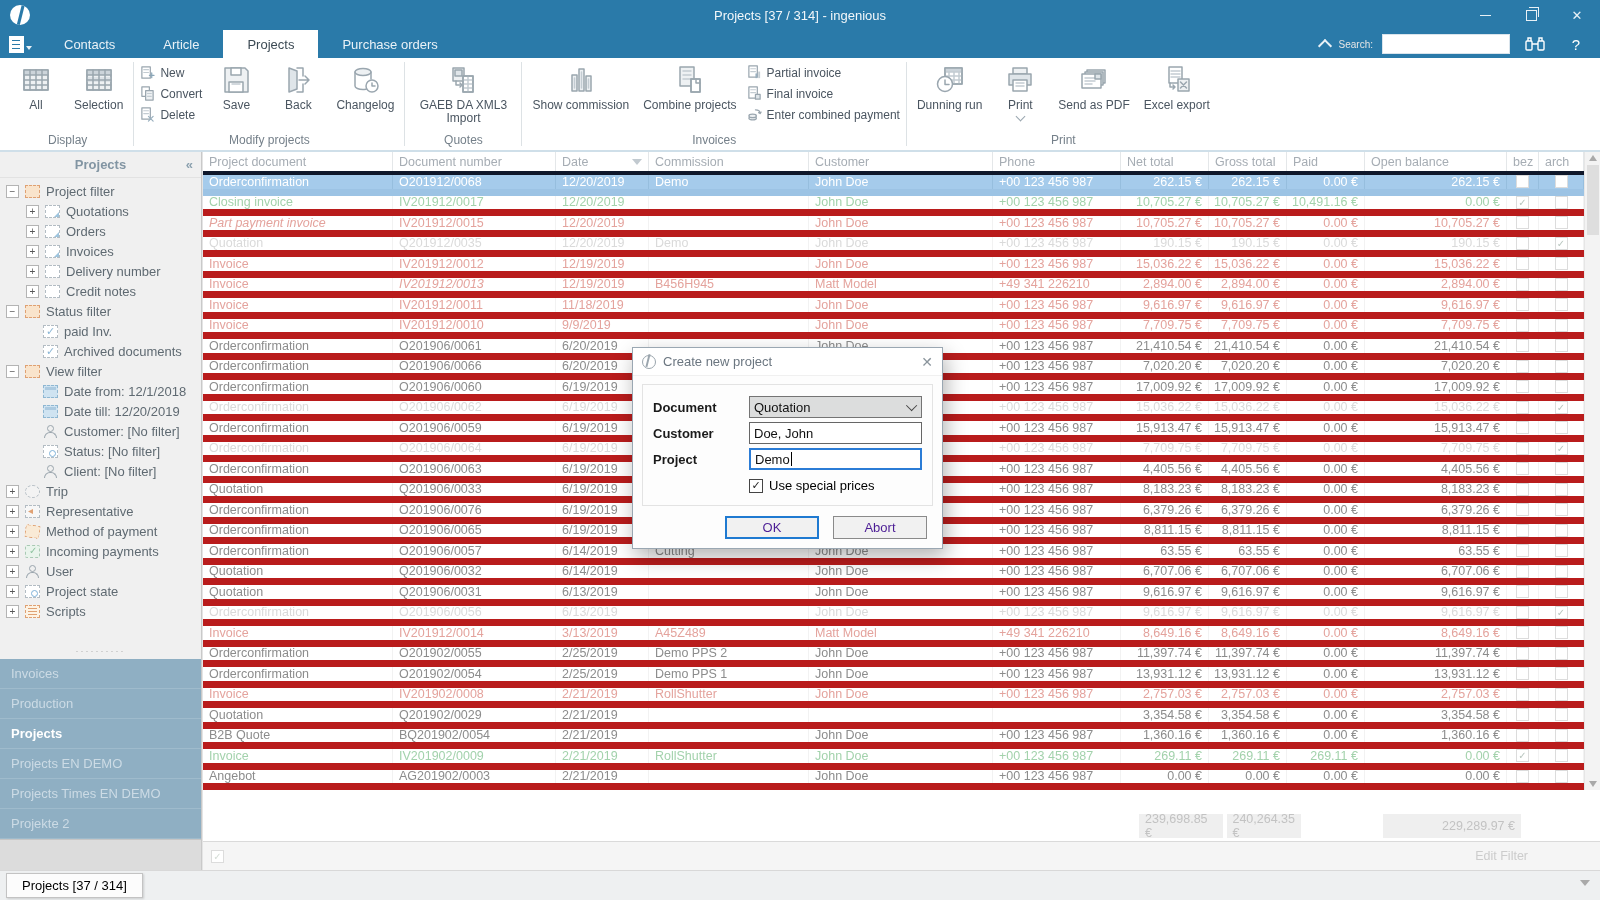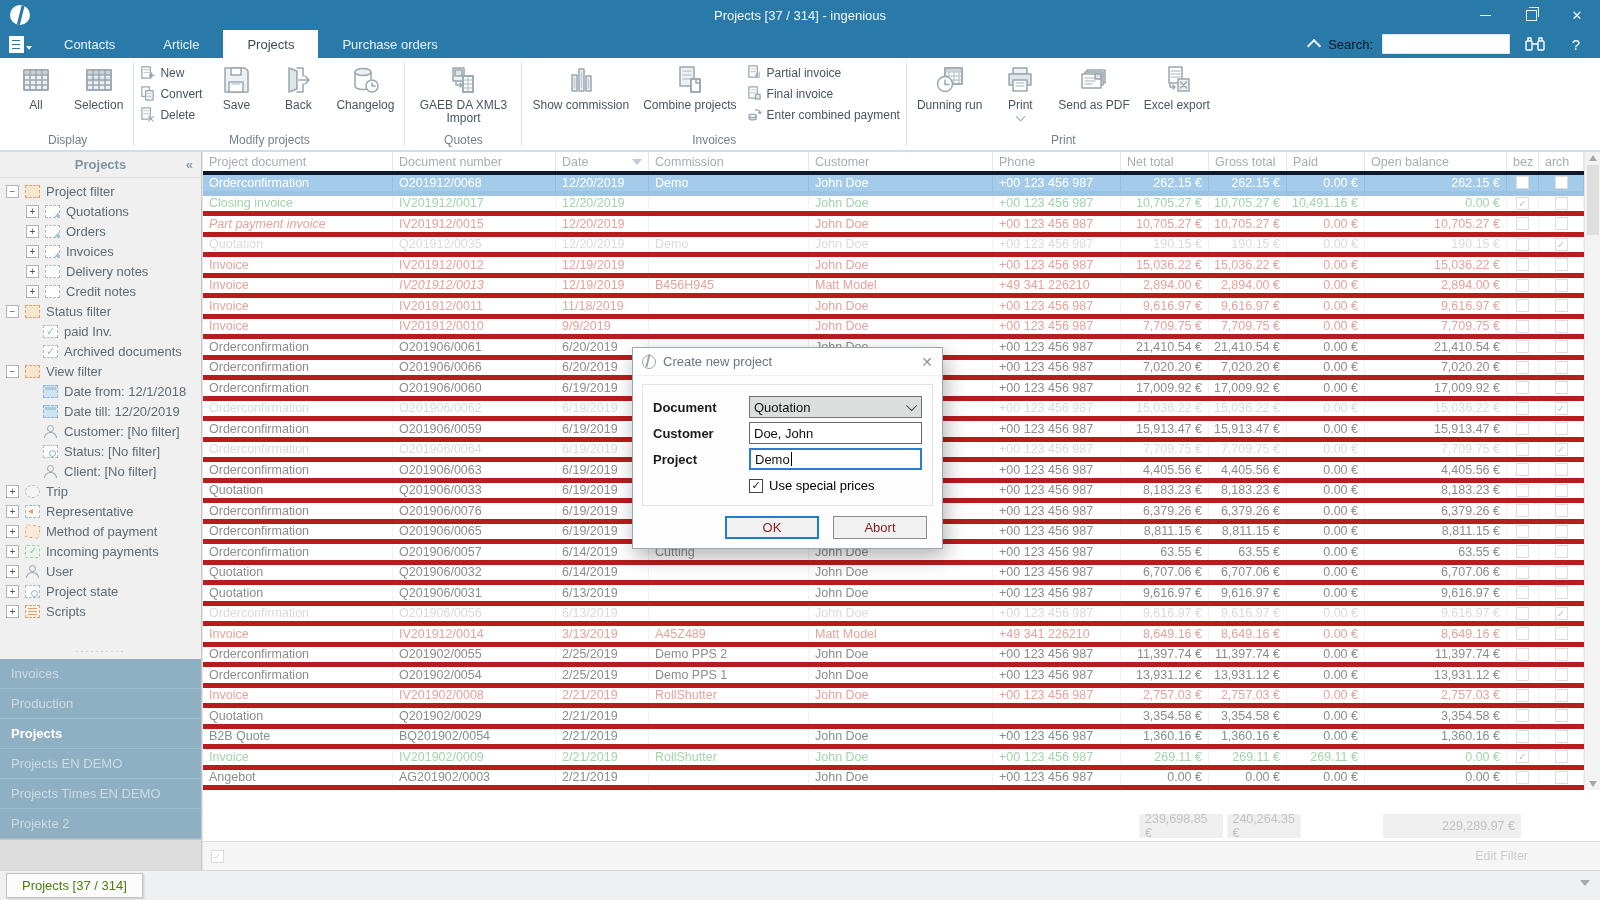--- a/index.html
+++ b/index.html
@@ -20,21 +20,21 @@
   
   .menubar{height:28px;background:#2a7aa9;display:flex;align-items:stretch;flex:none}
   .appmenu{width:40px;display:flex;align-items:center;justify-content:center;gap:2px}
   .listicon{width:13px;height:15px;border:1px solid #fff;background:#fff;position:relative}
   .listicon::before{content:"";position:absolute;left:2px;top:3px;width:8px;height:1px;background:#2a7aa9;box-shadow:0 4px 0 #2a7aa9,0 8px 0 #2a7aa9}
   .ddtri{width:0;height:0;border-left:3px solid transparent;border-right:3px solid transparent;border-top:4px solid #e9f1f6;margin-top:8px}
   .navtab{padding:0 24px;display:flex;align-items:center;color:#eaf2f7;font-size:13px;cursor:default}
   .navtab.active{background:#fff;color:#3c4a54}
   .menuright{margin-left:auto;display:flex;align-items:center;gap:9px;padding-right:8px}
   .chevup{width:8px;height:8px;border-left:2px solid #eaf2f7;border-top:2px solid #eaf2f7;transform:rotate(45deg);margin-top:4px}
-  .srchlbl{color:#0f172a;font-size:13px}
+  .srchlbl{color:#e5e5e5;font-size:10px}
   .srchinput{width:118px;height:18px;border:1px solid #d9e4ec;background:#fff;outline:none;font-family:inherit;font-size:12px;padding:0 4px}
   .ibtn{width:32px;height:22px;display:flex;align-items:center;justify-content:center;color:#fff;font-size:15px}
 
   
   .ribbon{height:92px;background:#fff;border-bottom:2px solid #cfdfe9;display:flex;align-items:stretch;flex:none;padding-left:2px}
   .rg{display:flex;flex-direction:column;padding:4px 6px 0 6px}
   .rg-body{flex:1;display:flex;align-items:flex-start;gap:6px}
   .rg-label{text-align:center;color:#75808a;font-size:12px;padding:2px 4px 3px}
   .rsep{width:1px;background:#dde2e5;margin:4px 0}
   .rbig{display:flex;flex-direction:column;align-items:center;min-width:48px;max-width:96px;padding:2px 4px;color:#4a5560;font-size:12px;text-align:center;line-height:13px;cursor:default}
@@ -83,42 +83,42 @@
   .panel.active{color:#fff;font-weight:bold}
   .panelgap{height:30px;background:#dcdcdc;border-top:1px solid #c6c6c6}
 
   
   .content{flex:1;display:flex;flex-direction:column;min-width:0;background:#fff;border-left:1px solid #e4e4e4}
   .tablewrap{display:flex;flex:none}
   .tcols{flex:1;min-width:0}
   .hrow{height:23px;display:flex;border-bottom:4px solid #0f172a;color:#a6adb4;background:#fff;box-sizing:border-box}
   .hc{padding:0 6px;border-right:1px solid #e4e7e9;display:flex;align-items:center;font-size:12.5px;box-sizing:border-box;white-space:nowrap;overflow:hidden}
   .sortarr{margin-left:auto;width:0;height:0;border-left:5px solid transparent;border-right:5px solid transparent;border-top:6px solid #c2cad0}
-  .trow{display:flex;height:20.5px;border-bottom:5px solid #b91c1c;color:#8c8c8c;background:#fff;box-sizing:border-box}
+  .trow{display:flex;height:20.5px;border-bottom:7px solid #b91c1c;color:#8c8c8c;background:#fff;box-sizing:border-box}
   .trow.red{color:#e4a39d}
   .trow.green{color:#a3d2ac}
   .trow.faded{color:#dadada}
   .trow.selected{background:#a5cbeb;color:#fff;border-bottom-color:#9cc3e4}
   .tc{padding:0 6px;border-right:1px solid #f2f2f2;display:flex;align-items:center;overflow:hidden;white-space:nowrap;box-sizing:border-box;font-size:12.5px}
   .tc.num{justify-content:flex-end}
   .trow.selected .tc{border-right-color:#96bede}
   .cbcell{display:flex;align-items:center;justify-content:center}
   .cb{width:13px;height:13px;border:1px solid #dcdcdc;background:#fff;display:flex;align-items:center;justify-content:center;font-size:10px;color:#b9c6bf;box-sizing:border-box}
   .vscroll{width:16px;flex:none;background:#f3f3f3;border-left:1px solid #e6e6e6;display:flex;flex-direction:column;align-items:center;padding:3px 0;box-sizing:border-box}
   .sarr-up{width:0;height:0;border-left:4px solid transparent;border-right:4px solid transparent;border-bottom:6px solid #a9a9a9}
   .sarr-dn{width:0;height:0;border-left:4px solid transparent;border-right:4px solid transparent;border-top:6px solid #a9a9a9;margin-top:auto}
   .sthumb{width:12px;height:70px;background:#dedede;margin-top:4px}
   .totalsrow{height:30px;display:flex;align-items:center;flex:none}
   .tbox{background:#efefef;color:#c3c3c3;font-size:12.5px;display:flex;align-items:center;justify-content:flex-end;height:24px;padding:0 6px;box-sizing:border-box}
   .filterbar{height:28px;flex:none;background:#f5f5f5;border-top:1px solid #dadada;display:flex;align-items:center}
   .editfilter{margin-left:auto;margin-right:72px;color:#ccc;font-size:12.5px}
 
   
   .bottombar{height:29px;flex:none;background:#eef0f1;border-top:1px solid #d8d8d8;display:flex;align-items:flex-start;position:relative}
-  .btab{margin-left:6px;margin-top:2px;padding:4px 15px;background:#fcfcfc;border:1px solid #c3c3c3;box-shadow:1px 1px 2px rgba(0,0,0,.15);color:#4d7c0f;font-size:13px}
+  .btab{margin-left:6px;margin-top:2px;padding:4px 15px;background:#fcfcfc;border:1px solid #c3c3c3;box-shadow:1px 1px 2px rgba(0,0,0,.15);color:#000000;font-size:13px}
   .funnel{position:absolute;right:10px;top:9px;width:0;height:0;border-left:5px solid transparent;border-right:5px solid transparent;border-top:6px solid #a9a9a9}
 
   
   .dialog{position:absolute;left:632px;top:347px;width:309px;background:#fdfdfd;border:1px solid #9aa7b2;box-shadow:3px 8px 20px rgba(0,0,0,.30);z-index:10}
   .dlg-title{height:27px;display:flex;align-items:center;background:#fff;border-bottom:1px solid #f0f0f0}
   .dlg-logo{width:14px;height:14px;border:1.5px solid #9aa5ad;border-radius:50%;margin:0 7px 0 9px;position:relative;box-sizing:border-box}
   .dlg-logo::after{content:"";position:absolute;left:4px;top:-2px;width:1.5px;height:13px;background:#9aa5ad;transform:rotate(14deg)}
   .dlg-title-text{color:#6b7680;font-size:13px;flex:1}
   .dlg-x{width:30px;text-align:center;color:#8a949c;font-size:14px}
   .dlg-body{padding:8px 9px 9px}
@@ -126,21 +126,21 @@
   .frow{display:flex;align-items:center;height:26px}
   .flabel{width:96px;font-weight:bold;color:#1a1a1a;font-size:13px;flex:none}
   .fselect{flex:1;height:20px;background:#dcdddd;border:1px solid #747474;display:flex;align-items:center;padding:0 4px;color:#111;font-size:13px;position:relative}
   .fselect .selchev{margin-left:auto;width:7px;height:7px;border-left:1.5px solid #444;border-bottom:1.5px solid #444;transform:rotate(-45deg) translateY(-2px)}
   .finput{flex:1;height:20px;background:#fff;border:1px solid #666;display:flex;align-items:center;padding:0 4px;color:#111;font-size:13px;box-sizing:content-box}
   .finput.focused{border:2px solid #2b7cd6;height:18px}
   .caret{display:inline-block;width:1px;height:14px;background:#000;margin-left:1px}
   .dchk-row{display:flex;align-items:center;margin:6px 0 2px 96px}
   .dchk{width:14px;height:14px;border:1.5px solid #444;background:#fff;display:flex;align-items:center;justify-content:center;font-size:11px;color:#222;margin-right:6px;box-sizing:border-box}
   .dlg-btns{display:flex;justify-content:flex-end;gap:14px;padding:10px 6px 0 0}
-  .dbtn{width:94px;height:23px;background:#f1f1f1;border:1px solid #8a8a8a;display:flex;align-items:center;justify-content:center;color:#7f1d1d;font-size:13px;box-sizing:border-box}
+  .dbtn{width:94px;height:23px;background:#f1f1f1;border:1px solid #8a8a8a;display:flex;align-items:center;justify-content:center;color:#4c1d95;font-size:13px;box-sizing:border-box}
   .dbtn.default{border:2px solid #1f7ad1}
 </style>
 </head>
 <body>
 
 <div class="win">
 
   <div class="titlebar">
     <div class="applogo"></div>
     <div class="title">Projects [37 / 314] - ingenious</div>
@@ -413,21 +413,21 @@
             <span>Orders</span>
           </div>
           <div class="titem" style="padding-left: 26px;">
             <span class="exp">+</span>
             <span class="ti ti-docb"></span>
             <span>Invoices</span>
           </div>
           <div class="titem" style="padding-left: 26px;">
             <span class="exp">+</span>
             <span class="ti ti-doc"></span>
-            <span>Delivery notes</span>
+            <span>Delivery number</span>
           </div>
           <div class="titem" style="padding-left: 26px;">
             <span class="exp">+</span>
             <span class="ti ti-doc"></span>
             <span>Credit notes</span>
           </div>
           <div class="titem" style="padding-left: 6px;">
             <span class="exp">−</span>
             <span class="ti ti-folder"></span>
             <span>Status filter</span>

